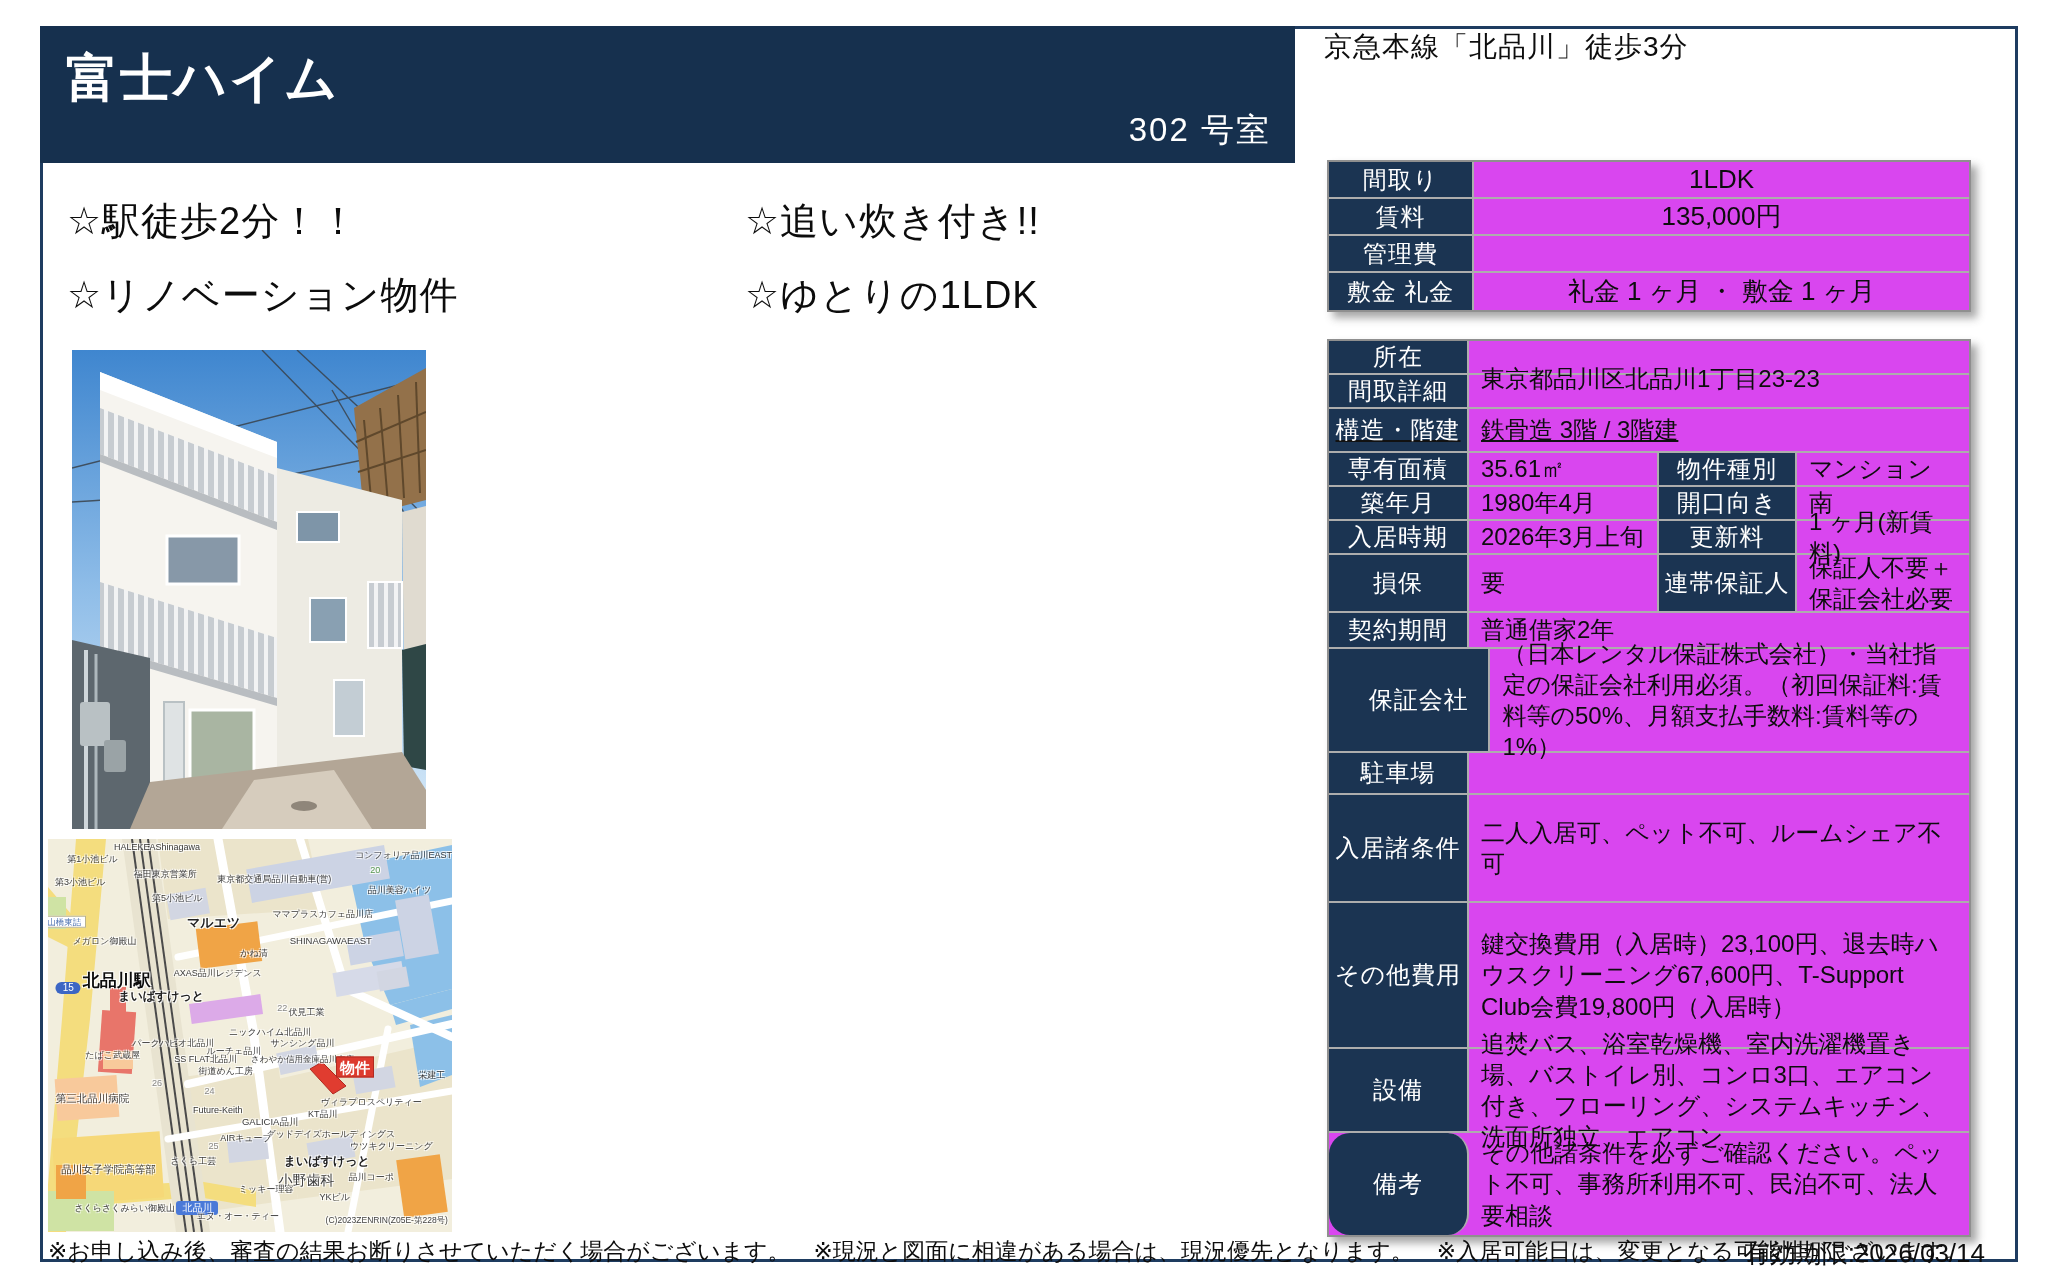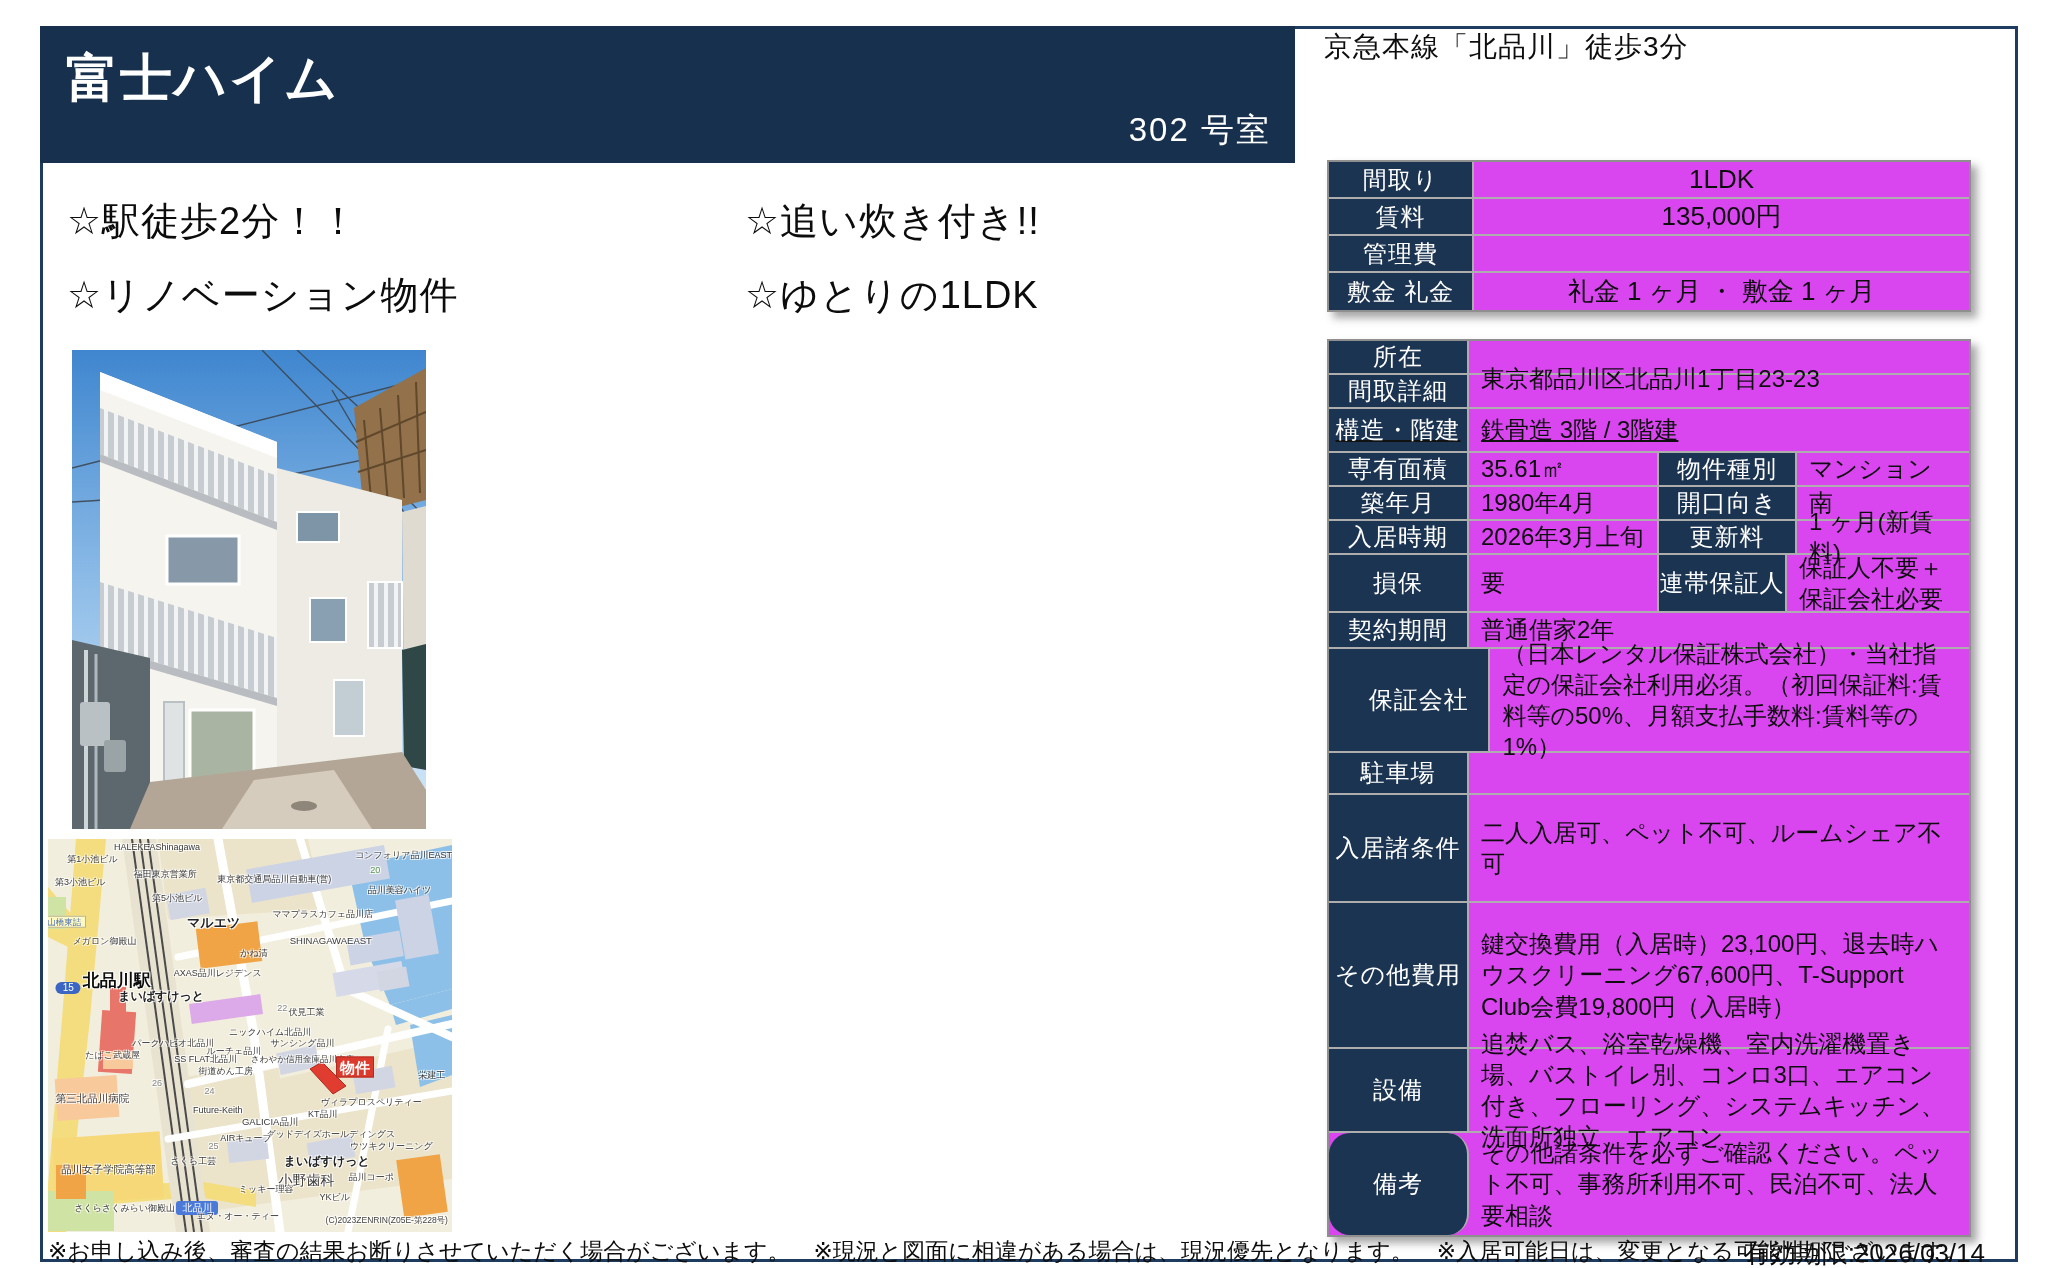--- a/index.html
+++ b/index.html
@@ -20,21 +20,21 @@
   .photo{position:absolute;left:72px;top:350px;width:354px;height:479px;overflow:hidden;}
   .map{position:absolute;left:48px;top:839px;width:404px;height:393px;overflow:hidden;background:#f2eedd;}
   .map svg{position:absolute;left:0;top:0;}
   .map-label{position:absolute;transform:translate(-50%,-50%);white-space:nowrap;color:#3a3a3a;
              text-shadow:-1px -1px 0 rgba(255,255,255,.85),1px -1px 0 rgba(255,255,255,.85),
                          -1px 1px 0 rgba(255,255,255,.85),1px 1px 0 rgba(255,255,255,.85);line-height:1;}
   .map-label.right{transform:translate(-100%,-50%);}
   .map-badge-red{background:#dd3a2e;color:#fff !important;padding:2px 3px;text-shadow:none;border:1px solid #b02a20;}
   .map-badge-blue{background:#4a79d8;color:#fff !important;padding:2px 6px;border-radius:3px;text-shadow:none;}
   .map-badge-shield{background:#3c66c4;color:#fff !important;padding:1px 7px;border-radius:8px;text-shadow:none;}
-  .map-badge-white{background:#fef9c3;color:#4a6fb0 !important;padding:1px 4px;border:1px solid #b9b28e;text-shadow:none;}
+  .map-badge-white{background:#ffffff;color:#4a6fb0 !important;padding:1px 4px;border:1px solid #b9b28e;text-shadow:none;}
   
   .ptable{position:absolute;left:1327px;width:644px;box-sizing:border-box;border:2px solid #8f8f8f;
           background:#d946ef;box-shadow:6px 6px 8px rgba(60,60,60,.45);}
   .ptable.summary{top:160px;}
   .ptable.detail{top:339px;}
   .prow{display:flex;width:100%;box-sizing:border-box;border-bottom:2px solid #adadad;}
   .prow:last-child{border-bottom:none;}
   .pcell{box-sizing:border-box;display:flex;align-items:center;border-right:2px solid #adadad;min-height:100%;}
   .pcell:last-child{border-right:none;}
   .pcell.lab{background:#1b3452;color:#ffffff;justify-content:center;font-size:24px;letter-spacing:1px;text-align:center;}
@@ -292,21 +292,21 @@
       </div>
       <div class="prow" style="height: 34px;">
         <div class="pcell lab" style="width: 140px;">入居時期</div>
         <div class="pcell val" style="width: 190px;">2026年3月上旬</div>
         <div class="pcell lab" style="width: 138px;">更新料</div>
         <div class="pcell val" style="width: 172px;">1 ヶ月(新賃料)</div>
       </div>
       <div class="prow" style="height: 58px;">
         <div class="pcell lab" style="width: 140px;">損保</div>
         <div class="pcell val" style="width: 190px;">要</div>
-        <div class="pcell lab" style="width: 128px;">連帯保証人</div>
+        <div class="pcell lab" style="width: 138px;">連帯保証人</div>
         <div class="pcell val" style="width: 172px;">保証人不要＋保証会社必要</div>
       </div>
       <div class="prow" style="height: 36px;">
         <div class="pcell lab" style="width: 140px;">契約期間</div>
         <div class="pcell val" style="width: 500px;">普通借家2年</div>
       </div>
       <div class="prow" style="height: 104px;">
         <div class="pcell lab" style="width: 168px; padding-left: 20px;">保証会社</div>
         <div class="pcell val" style="width: 500px;">（日本レンタル保証株式会社）・当社指定の保証会社利用必須。（初回保証料:賃料等の50%、月額支払手数料:賃料等の1%）</div>
       </div>

